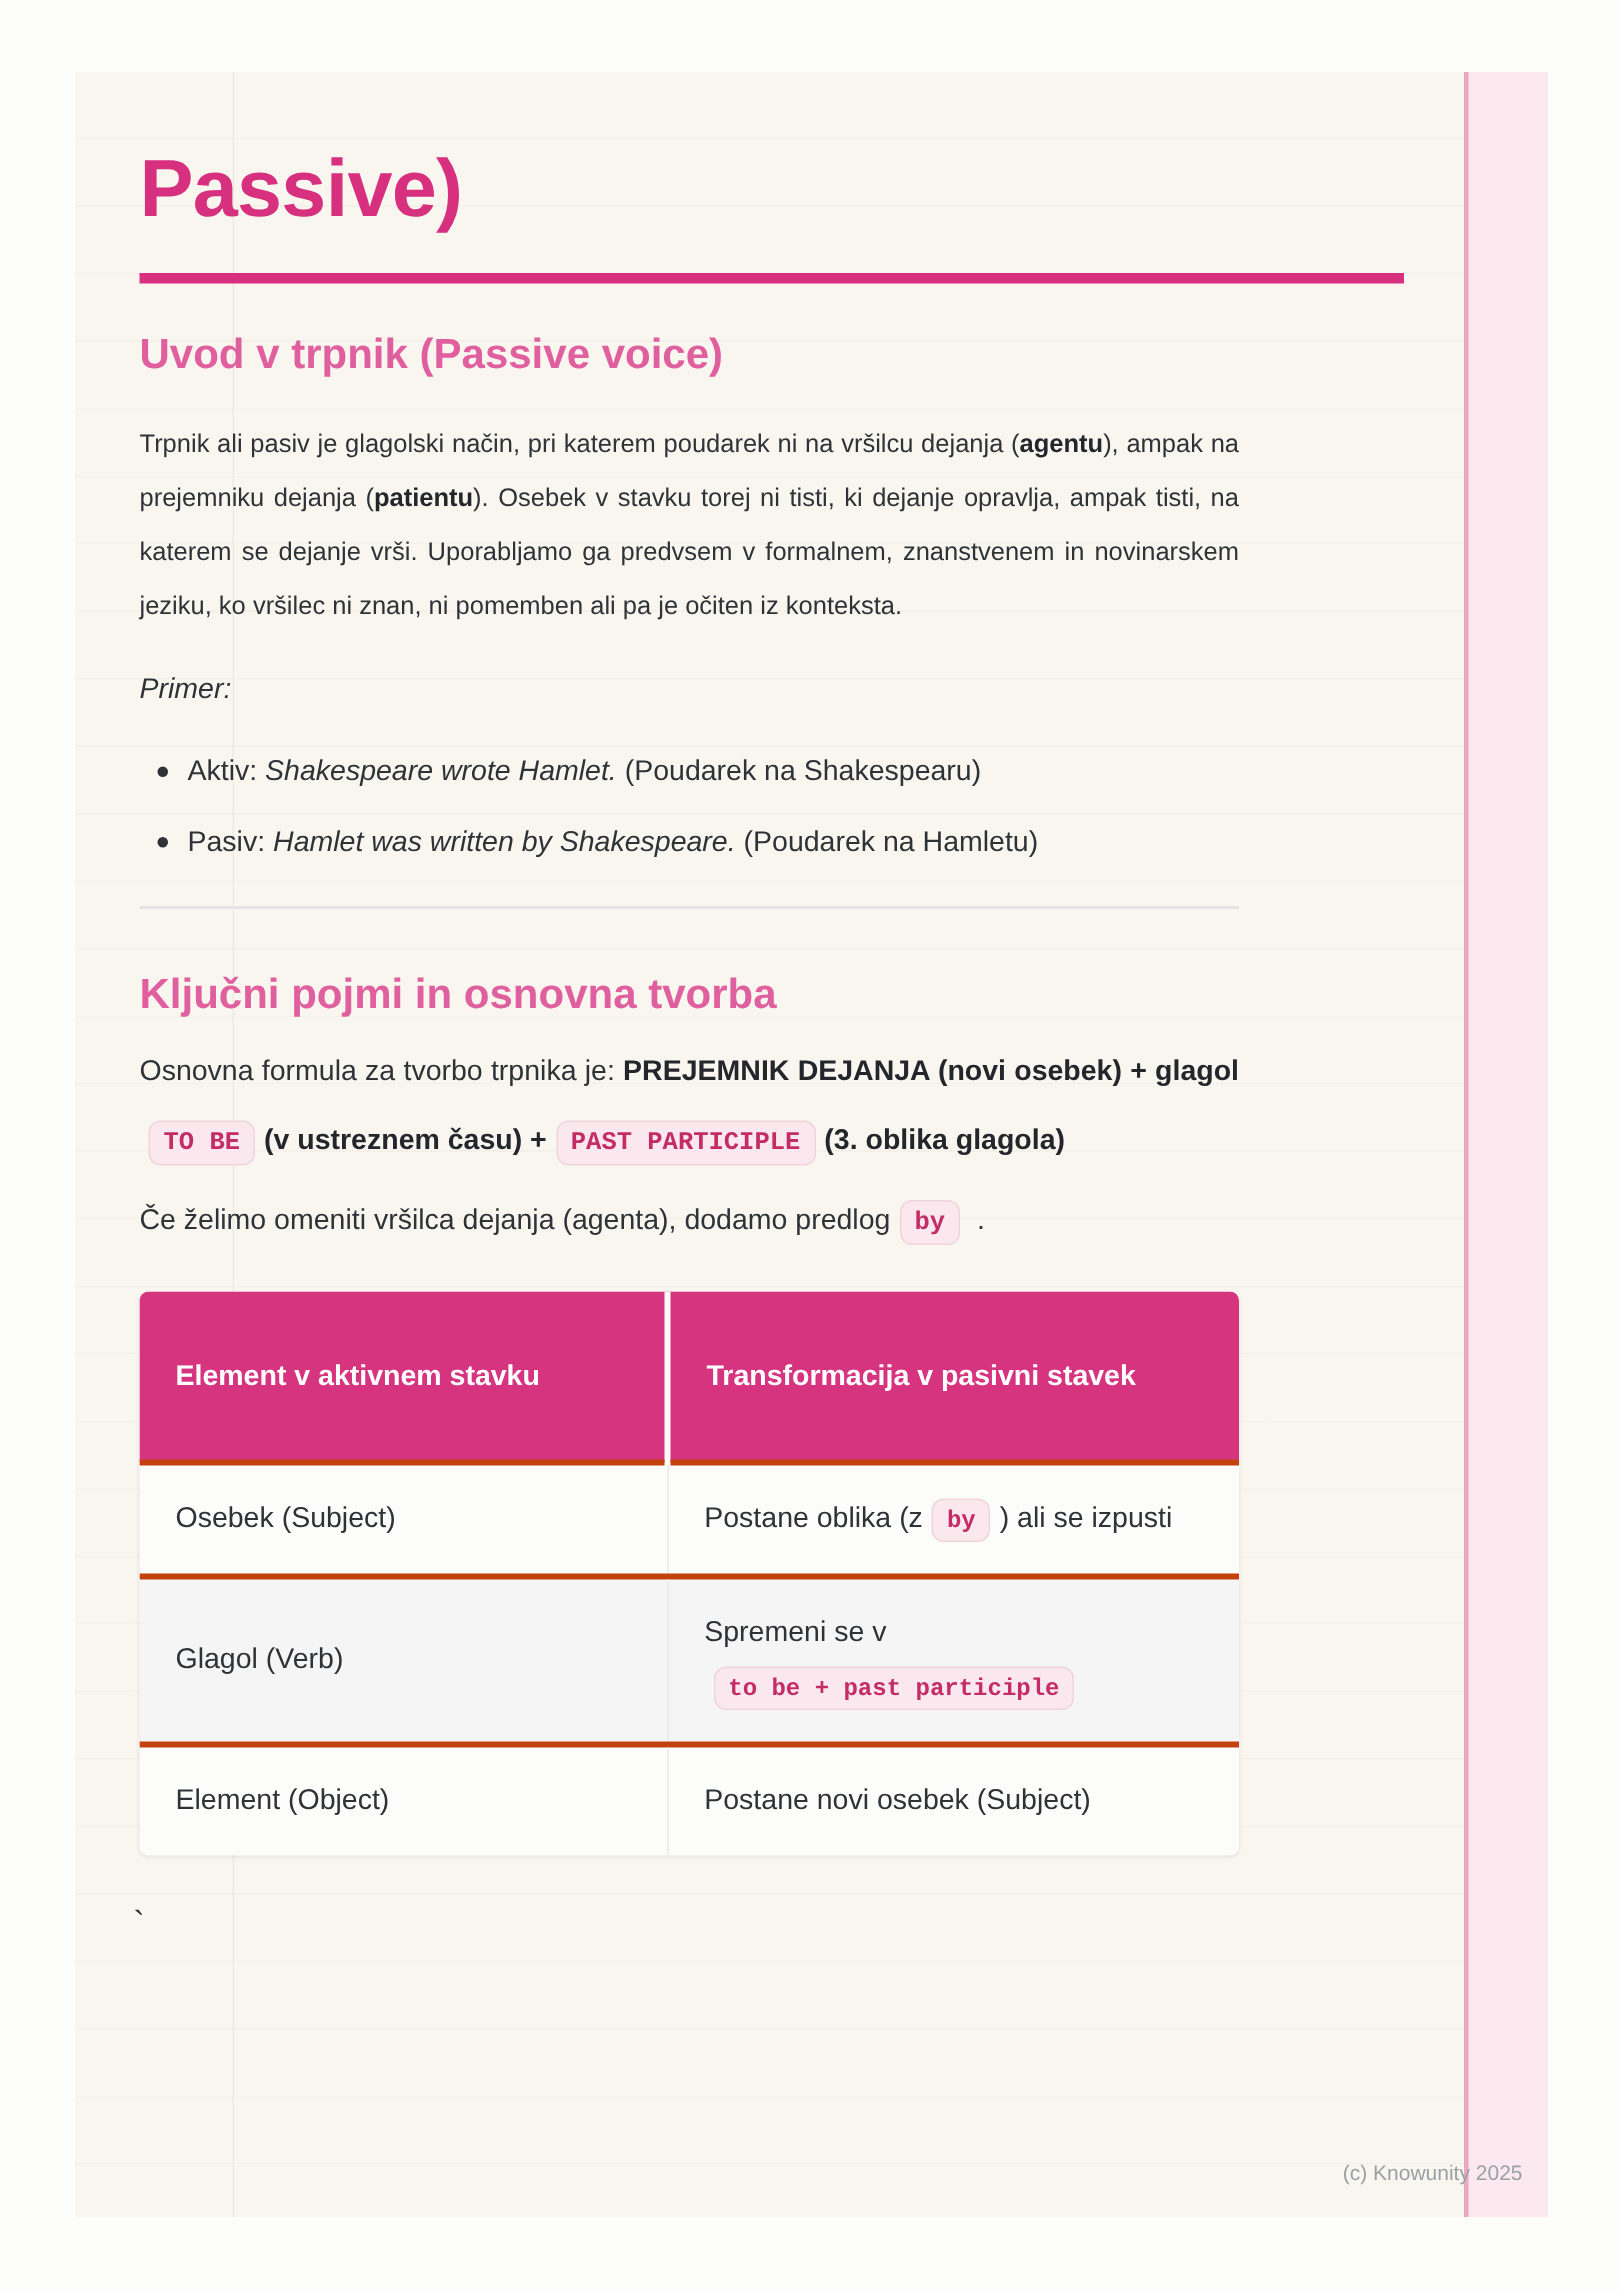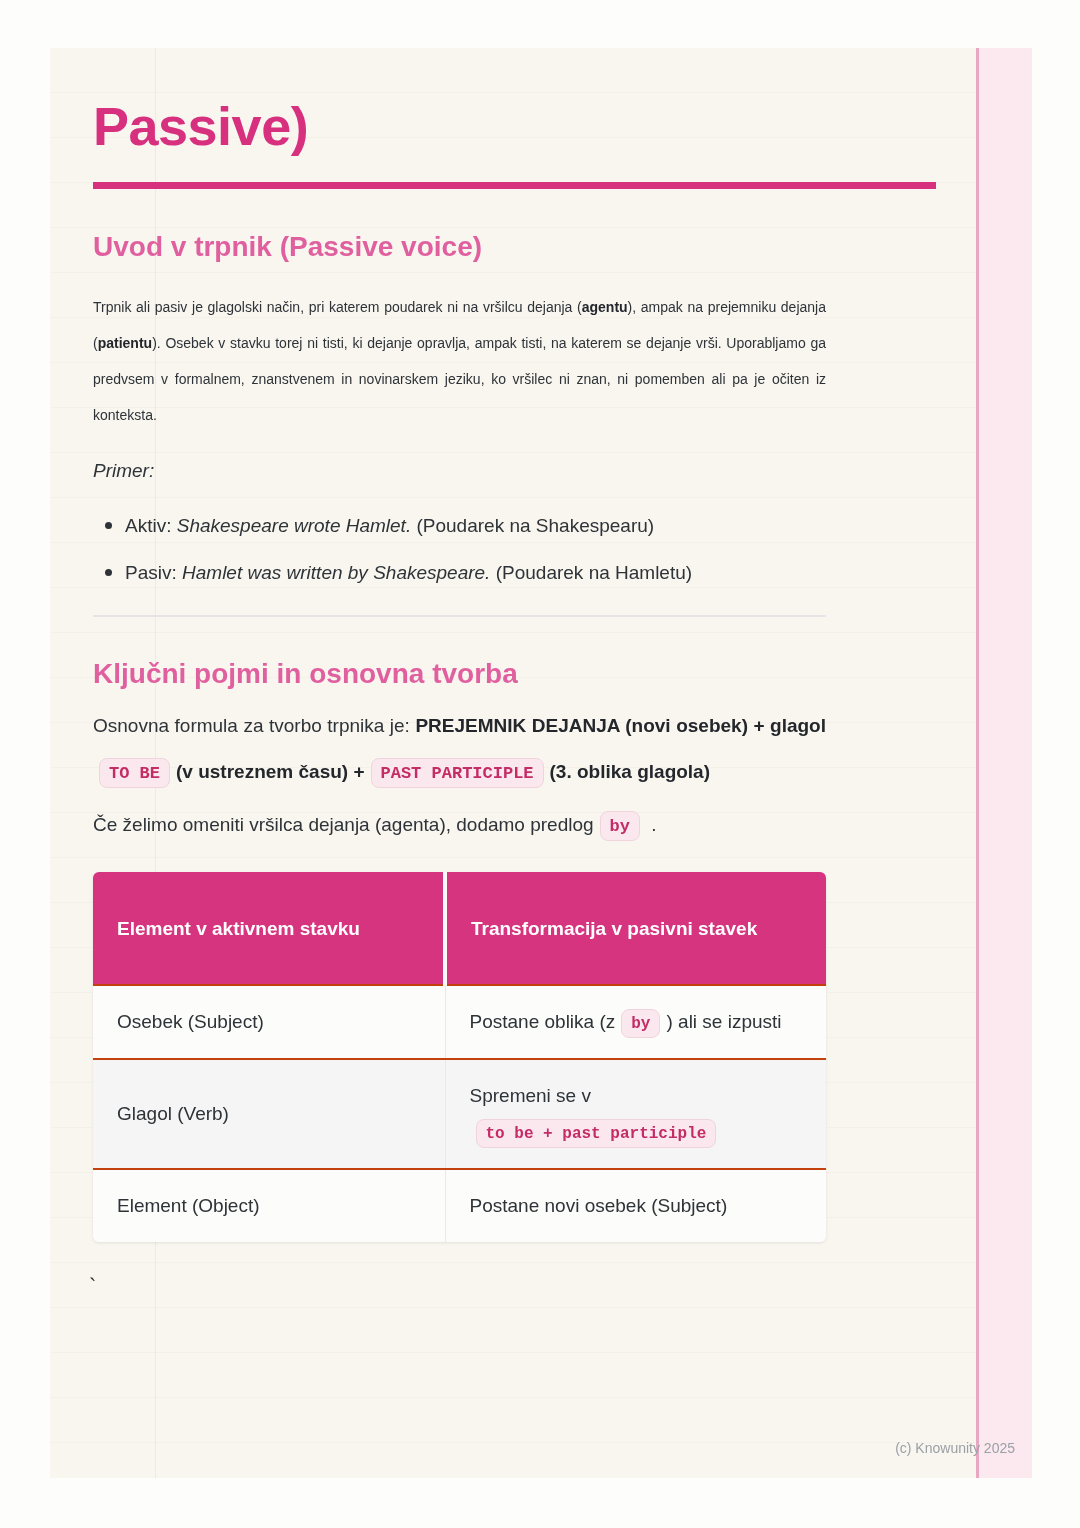--- a/index.html
+++ b/index.html
@@ -35,25 +35,25 @@
   }
   h1 .tline{display:block;white-space:nowrap;}
   .title-rule{
     border:none;margin:22px 0 0 0;
     width:843px;height:7px;background:#d7307f;
   }
   h2{
     font-size:28px;line-height:34px;font-weight:700;
     color:#e0609f;margin:0;
   }
-  .h2-intro{margin-top:41px;}
+  .h2-intro{margin-top:30px;}
   .h2-formation{margin-top:40px;}
   p{margin:0;}
   .body{
-    width:733px;font-size:14px;line-height:36px;color:#2e3338;
+    width:733px;font-size:17px;line-height:36px;color:#2e3338;
   }
   .just{text-align:justify;}
   .p-intro{margin-top:25px;}
   .primer{
     margin-top:20px;font-size:19px;line-height:36px;font-style:italic;
   }
   ul.examples{
     list-style:none;margin:19px 0 0 0;padding:0;width:733px;
   }
   ul.examples li{
@@ -91,21 +91,21 @@
   th{
     background:#d73480;color:#ffffff;
     font-size:19px;line-height:35px;font-weight:700;
     text-align:left;vertical-align:middle;
     padding:20px 24px;height:72px;
   }
   th:first-child{width:302px;border-right:4px solid #fbfaf8;}
   td{
     font-size:19px;line-height:36px;
     padding:18px 24px;vertical-align:middle;
-    border-top:2px solid #c2410c;
+    border-top:4px solid #c2410c;
   }
   td:first-child{border-right:1px solid #e9e9eb;}
   tbody tr{background:#fcfcfa;}
   tbody tr.alt{background:#f5f5f6;}
   td .chip{font-size:16px;}
   .stray{
     margin-top:32px;margin-left:-4px;
     font-size:22px;color:#2e3338;height:24px;
   }
   .footer{

